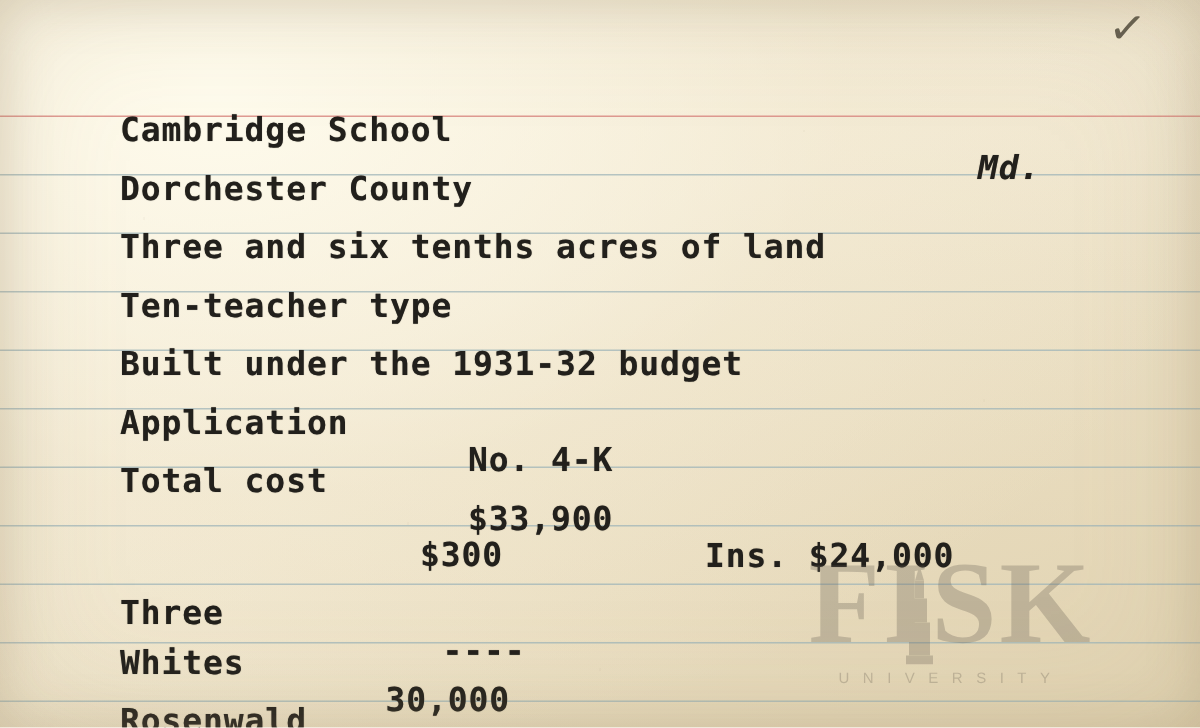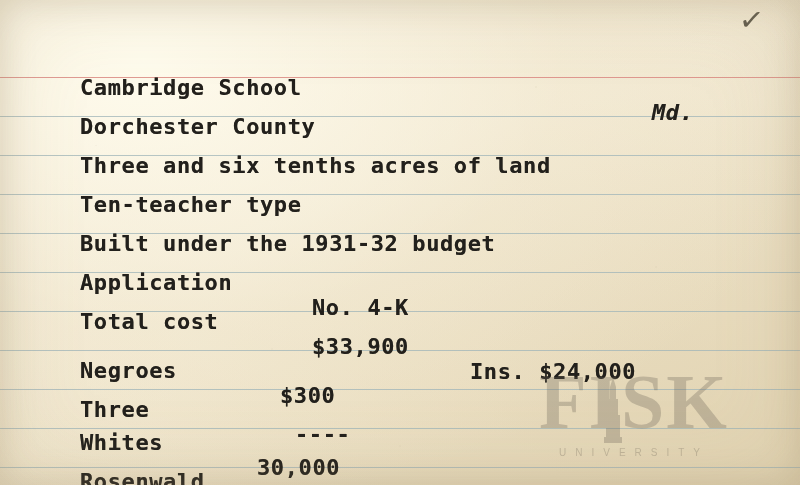--- a/index.html
+++ b/index.html
@@ -186,21 +186,20 @@
       <span class="cell" style="left:300px;">No. 4-K</span>
     </div>
 
     <div class="line" style="top:284px;">
       <span class="cell" style="left:68px;">Total cost</span>
       <span class="cell" style="left:300px;">$33,900</span>
       <span class="cell" style="left:458px;">Ins. $24,000</span>
     </div>
 
     <div class="line" style="top:333px;">
-      <span class="cell" style="left:68px;">Negroes</span>
       <span class="cell" style="left:268px;">$300</span>
     </div>
 
     <div class="line" style="top:372px;">
       <span class="cell" style="left:68px;">Three</span>
       <span class="cell" style="left:283px;">----</span>
     </div>
 
     <div class="line" style="top:405px;">
       <span class="cell" style="left:68px;">Whites</span>

